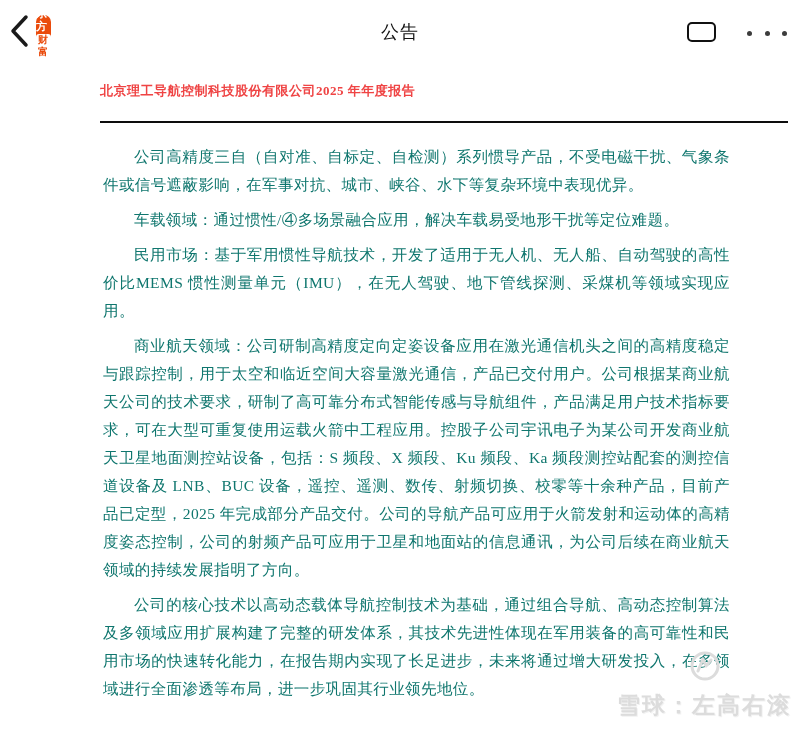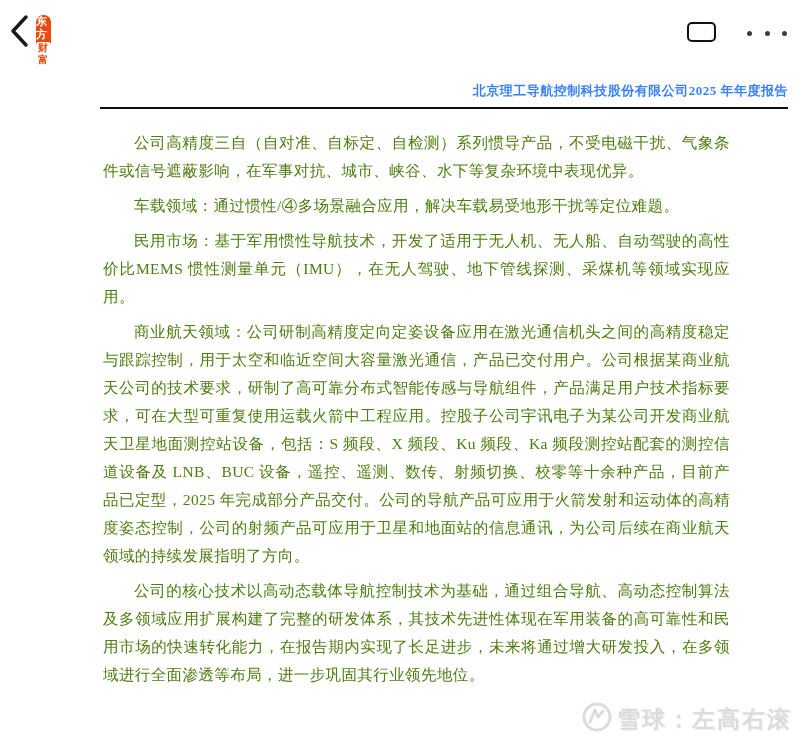--- a/index.html
+++ b/index.html
@@ -30,21 +30,21 @@
   }
   .app-logo {
     position: absolute;
     left: 36px; top: 15px;
     width: 15px; height: 35px;
     background: #ea4b0c;
     border-radius: 7px;
     display: flex;
     flex-direction: column;
     align-items: center;
-    justify-content: space-between;
+    justify-content: center;
     cursor: pointer;
   }
   .app-logo .logo-top {
     color: #ffffff;
     font-size: 11px;
     font-weight: bold;
     line-height: 13px;
     letter-spacing: 1px;
   }
   .app-logo .logo-bottom {
@@ -91,50 +91,51 @@
   }
 
   
   .doc {
     margin: 18px 0 0 100px;
     width: 688px;
     color: #1f1f1f;
     font-family: "Liberation Serif", "DejaVu Serif", serif;
   }
   .doc-header {
-    text-align: right;
+    text-align: left;
     font-size: 13px;
     font-weight: bold;
     letter-spacing: 0.5px;
-    padding-bottom: 7px;
+    padding-bottom: 21px;
     border-bottom: 2px solid #0d0d0d;
-    color: #3b82f6;
+    color: #ef4444;
   }
   .doc-body {
     width: 627px;
     margin: 20px 0 0 3px;
   }
   .doc-body p {
     font-size: 15.5px;
     line-height: 28px;
     letter-spacing: 0.4px;
     text-align: justify;
     text-indent: 2em;
     margin-bottom: 7px;
-    color: #4d7c0f;
+    color: #0f766e;
   }
 
   
   .watermark {
     position: absolute;
-    right: 8px; bottom: 10px;
+    right: 8px; bottom: 26px;
     display: flex;
     align-items: center;
     gap: 4px;
     pointer-events: none;
+    flex-direction: column;
   }
   .watermark .wm-text {
     font-size: 23px;
     font-weight: bold;
     letter-spacing: 2px;
     color: #dcdcdc;
     text-shadow: 1px 1px 0 #f2f2f2;
   }
 </style>
 </head>
@@ -149,20 +150,21 @@
           <polyline points="18,4 5,18 18,32" fill="none" stroke="#1a1a1a" stroke-width="3.5" stroke-linecap="round" stroke-linejoin="round"></polyline>
         </svg>
       </span>
     </div>
 
     <div class="app-logo">
       <span class="logo-top">东方</span>
       <span class="logo-bottom">财富</span>
     </div>
 
+    <div class="nav-title">公告</div>
 
     <div class="window-btn"></div>
 
     <div class="more-btn">
       <span class="dot"></span>
       <span class="dot"></span>
       <span class="dot"></span>
     </div>
   </div>
 

